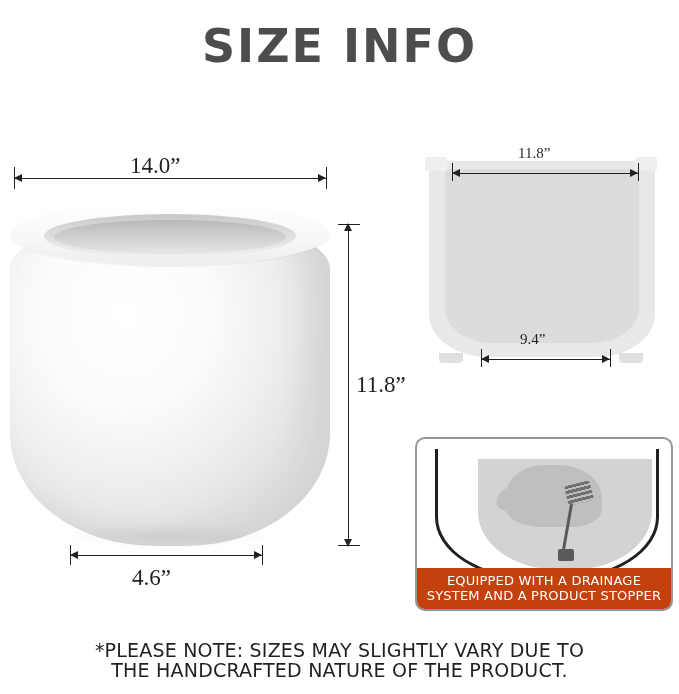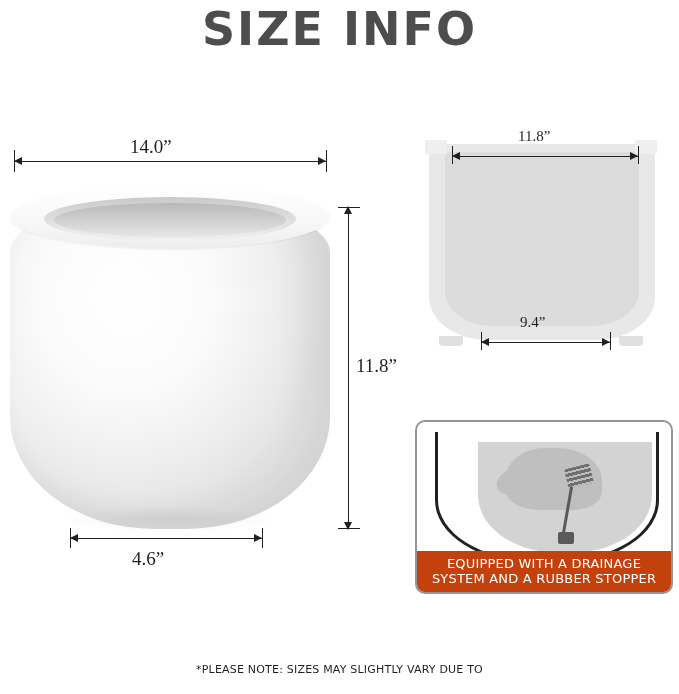--- a/index.html
+++ b/index.html
@@ -11,40 +11,41 @@
     height: 694px;
     background: #ffffff;
     font-family: "Liberation Sans", sans-serif;
     color: #231f20;
     overflow: hidden;
     position: relative;
   }
   .root {
     position: absolute;
     inset: 0;
+    margin-top: 17px;
   }
 
   
   .title {
     position: absolute;
     top: 2px;
     left: 0;
     width: 679px;
     text-align: center;
     font-size: 46px;
     font-weight: bold;
     letter-spacing: 2px;
     color: #4d4d4f;
     font-family: "DejaVu Sans", sans-serif;
   }
 
   
   .dim-label {
     position: absolute;
-    font-size: 19px;
+    font-size: 23px;
     color: #231f20;
     font-family: "Liberation Serif", serif;
     white-space: nowrap;
   }
   .dim-label.small {
     font-size: 15px;
   }
 
   
   .hline {
@@ -310,21 +311,21 @@
     font-family: "DejaVu Sans", sans-serif;
   }
 
   
   .note {
     position: absolute;
     left: 0;
     bottom: 14px;
     width: 679px;
     text-align: center;
-    font-size: 11px;
+    font-size: 19px;
     line-height: 20px;
     color: #231f20;
     letter-spacing: 0.2px;
     font-family: "DejaVu Sans", sans-serif;
   }
 </style>
 </head>
 <body>
 
 <div class="root">
@@ -387,21 +388,22 @@
     <div class="drain-pot">
       <div class="drain-fill"></div>
       <div class="stopper"></div>
       <div class="hand"></div>
       <div class="thumb"></div>
       <div class="grip"></div>
       <div class="cord"></div>
     </div>
     <div class="drain-caption">
       <div>EQUIPPED WITH A DRAINAGE</div>
-      <div>SYSTEM AND A RUBBER STOPPER</div>
+      <div>SYSTEM AND A PRODUCT STOPPER</div>
     </div>
   </div>
 
   <div class="note">
     <div>*PLEASE NOTE: SIZES MAY SLIGHTLY VARY DUE TO</div>
+    <div>THE HANDCRAFTED NATURE OF THE PRODUCT.</div>
   </div>
 
 </div>
 
 </body></html>

